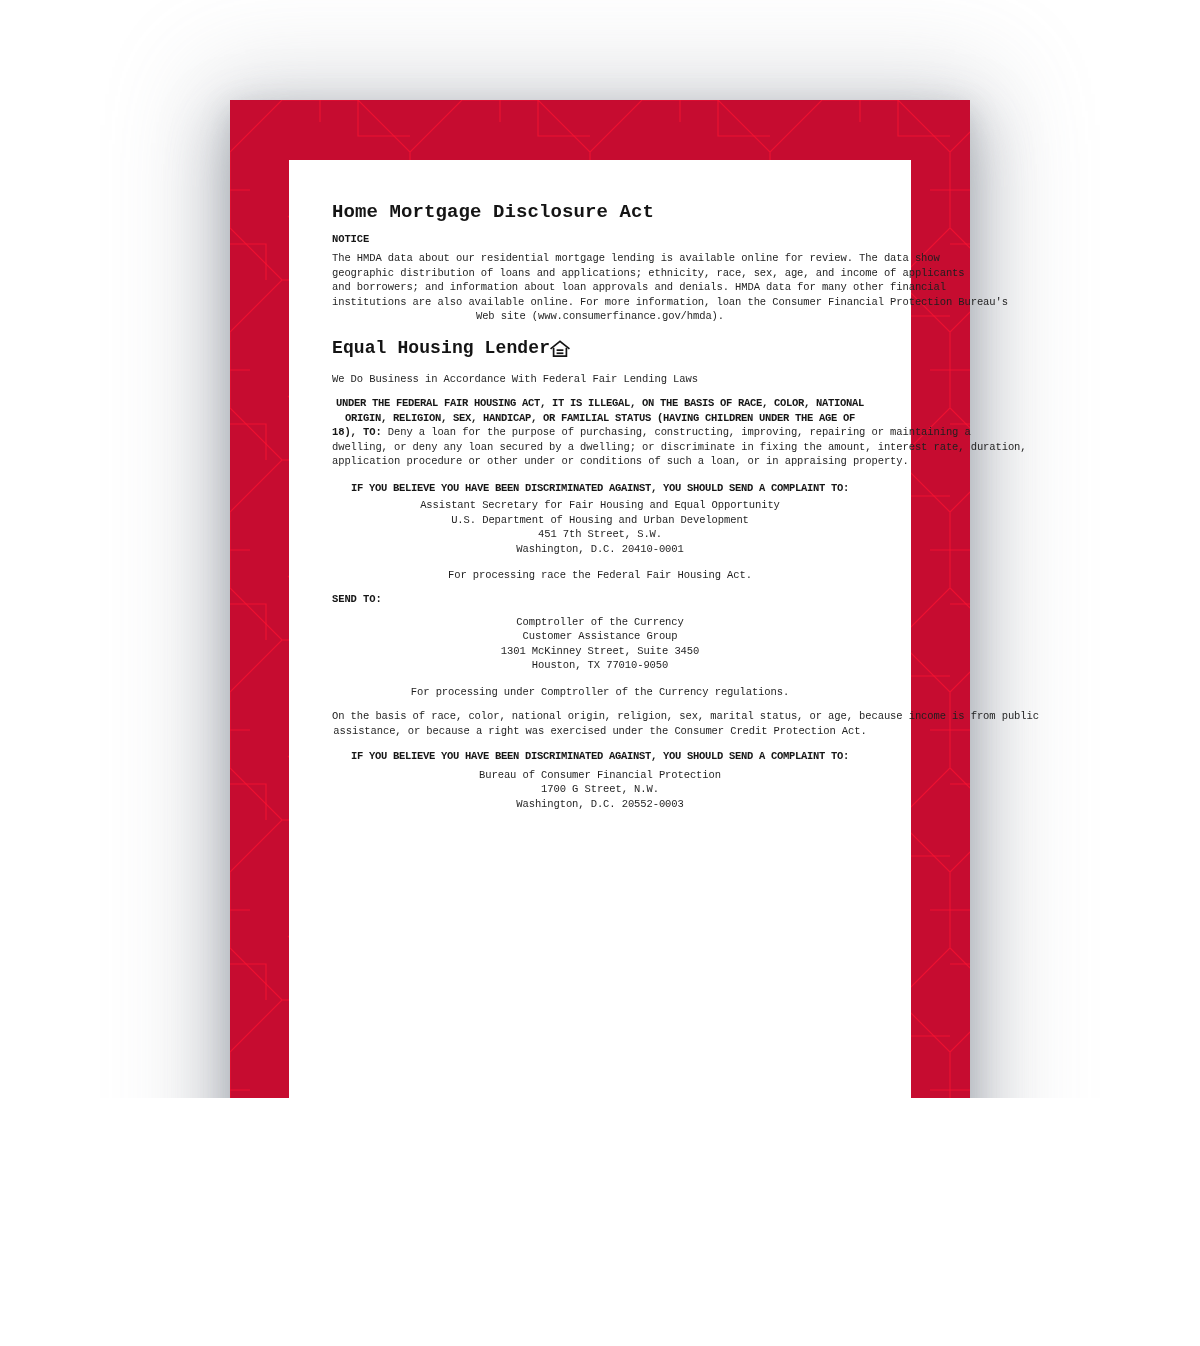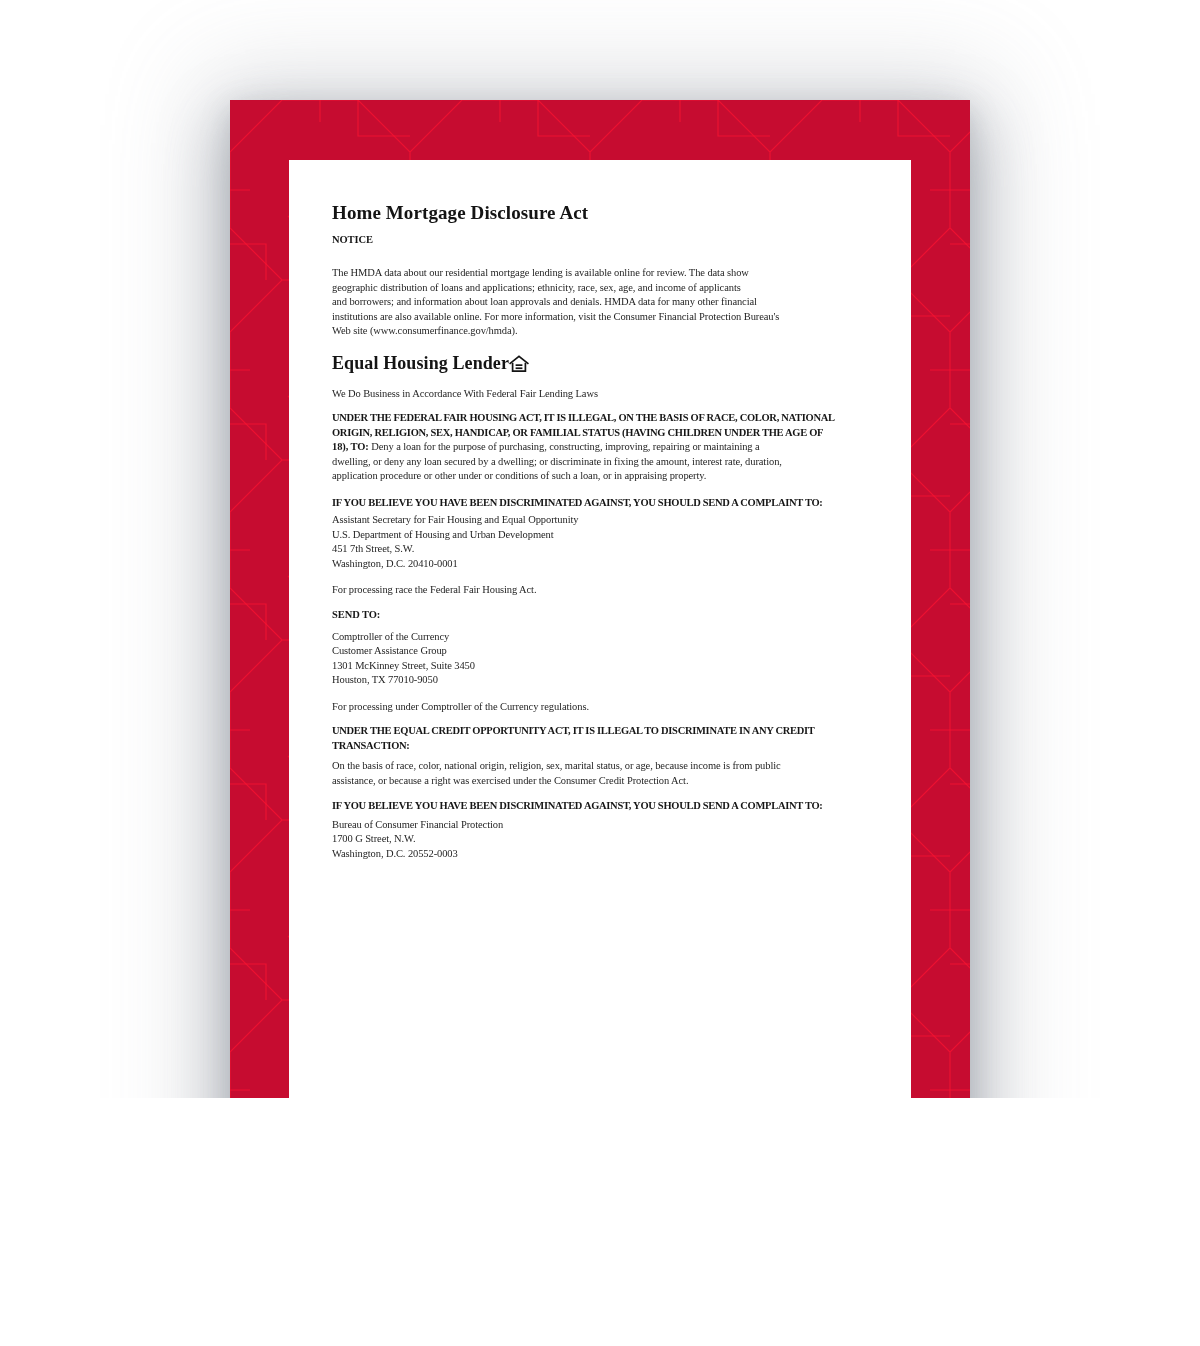--- a/index.html
+++ b/index.html
@@ -5,47 +5,47 @@
   :root{
     --poster-red:#c60c30;
     --pattern-line-red:#f8102f;
     --ink:#1c1c1c;
     --page-white:#ffffff;
   }
   *{margin:0;padding:0;box-sizing:border-box;}
   html,body{background:#ffffff;}
   .stage{
     position:relative;width:1200px;height:1098px;background:#ffffff;overflow:hidden;
-    font-family:Liberation Serif, serif;color:var(--ink);
+    font-family:Liberation Mono, monospace;color:var(--ink);
   }
   .poster{
     position:absolute;left:230px;top:100px;width:740px;height:1145px;
     background:var(--poster-red);
     box-shadow:
       0 28px 60px 6px rgba(118,124,135,.45),
       0 8px 26px rgba(118,124,135,.28),
       0 0 95px 22px rgba(148,153,162,.30);
   }
   .pattern{position:absolute;inset:0;width:100%;height:100%;display:block;}
   .geo-line{fill:none;stroke:var(--pattern-line-red);stroke-width:1.1;stroke-opacity:.8;}
   .page{
     position:absolute;left:59px;top:60px;width:622px;height:1025px;
     background:var(--page-white);padding:41px 43px 0 43px;
   }
   h1{font-size:19px;line-height:23px;font-weight:700;letter-spacing:.1px;color:#141414;margin-bottom:9px;}
   .h2{font-size:18px;line-height:22px;font-weight:700;letter-spacing:.1px;color:#141414;
       display:flex;align-items:center;gap:0;margin-bottom:13px;}
   .house{flex:0 0 auto;position:relative;top:1px;}
   .t{font-size:10.5px;line-height:14.5px;letter-spacing:-.1px;color:#1f1f1f;}
-  .line{white-space:nowrap;}
+  .line{white-space:nowrap;text-align:center;}
   .b{font-weight:700;color:#161616;}
   .caps{letter-spacing:-.3px;}
   .lbl{font-size:10.5px;line-height:13px;font-weight:700;letter-spacing:-.1px;color:#161616;}
   .addr .line{line-height:14.5px;}
-  .mb3{margin-bottom:3px}.mb4{margin-bottom:4px}.mb5{margin-bottom:20px}.mb6{margin-bottom:6px}
+  .mb3{margin-bottom:3px}.mb4{margin-bottom:4px}.mb5{margin-bottom:5px}.mb6{margin-bottom:6px}
   .mb9{margin-bottom:9px}.mb10{margin-bottom:10px}.mb11{margin-bottom:11px}
   .mb12{margin-bottom:12px}.mb13{margin-bottom:13px}
   .form-code{position:absolute;right:51px;bottom:24px;font-size:10.5px;letter-spacing:-.1px;color:#3a3a3a;}
 </style>
 </head>
 <body>
 
 <div class="stage">
   <div class="poster">
 
@@ -65,21 +65,21 @@
     <div class="page">
 
       <h1>Home Mortgage Disclosure Act</h1>
 
       <div class="lbl mb5">NOTICE</div>
 
       <div class="t mb13">
         <div class="line">The HMDA data about our residential mortgage lending is available online for review. The data show</div>
         <div class="line">geographic distribution of loans and applications; ethnicity, race, sex, age, and income of applicants</div>
         <div class="line">and borrowers; and information about loan approvals and denials. HMDA data for many other financial</div>
-        <div class="line">institutions are also available online. For more information, visit the Consumer Financial Protection Bureau's</div>
+        <div class="line">institutions are also available online. For more information, loan the Consumer Financial Protection Bureau's</div>
         <div class="line">Web site (www.consumerfinance.gov/hmda).</div>
       </div>
 
       <div class="h2">
         <span>Equal Housing Lender</span>
         <svg class="house" width="20" height="18" viewBox="0 0 20 18" xmlns="http://www.w3.org/2000/svg" aria-hidden="true">
           <path d="M1.2 8.3 L10 1.4 L18.8 8.3" fill="none" stroke="#141414" stroke-width="1.7" stroke-linecap="square"></path>
           <path d="M3.6 7.8 V16.2 H16.4 V7.8" fill="none" stroke="#141414" stroke-width="1.7"></path>
           <rect x="6.6" y="9.3" width="6.8" height="1.7" fill="#141414"></rect>
           <rect x="6.6" y="12.4" width="6.8" height="1.7" fill="#141414"></rect>
@@ -111,24 +111,20 @@
 
       <div class="t addr mb12">
         <div class="line">Comptroller of the Currency</div>
         <div class="line">Customer Assistance Group</div>
         <div class="line">1301 McKinney Street, Suite 3450</div>
         <div class="line">Houston, TX 77010-9050</div>
       </div>
 
       <div class="t line mb10">For processing under Comptroller of the Currency regulations.</div>
 
-      <div class="t mb6">
-        <div class="line b caps">UNDER THE EQUAL CREDIT OPPORTUNITY ACT, IT IS ILLEGAL TO DISCRIMINATE IN ANY CREDIT</div>
-        <div class="line b caps">TRANSACTION:</div>
-      </div>
 
       <div class="t mb11">
         <div class="line">On the basis of race, color, national origin, religion, sex, marital status, or age, because income is from public</div>
         <div class="line">assistance, or because a right was exercised under the Consumer Credit Protection Act.</div>
       </div>
 
       <div class="t b caps line mb4">IF YOU BELIEVE YOU HAVE BEEN DISCRIMINATED AGAINST, YOU SHOULD SEND A COMPLAINT TO:</div>
 
       <div class="t addr">
         <div class="line">Bureau of Consumer Financial Protection</div>

